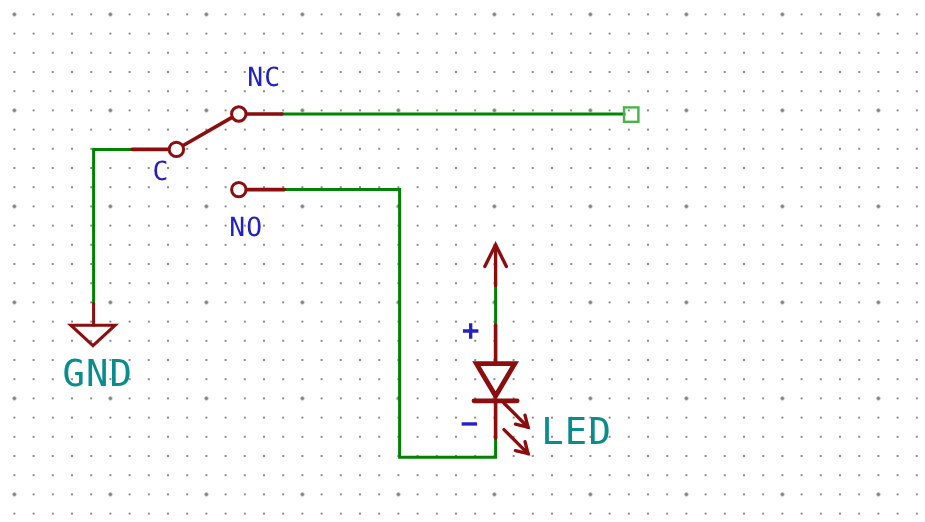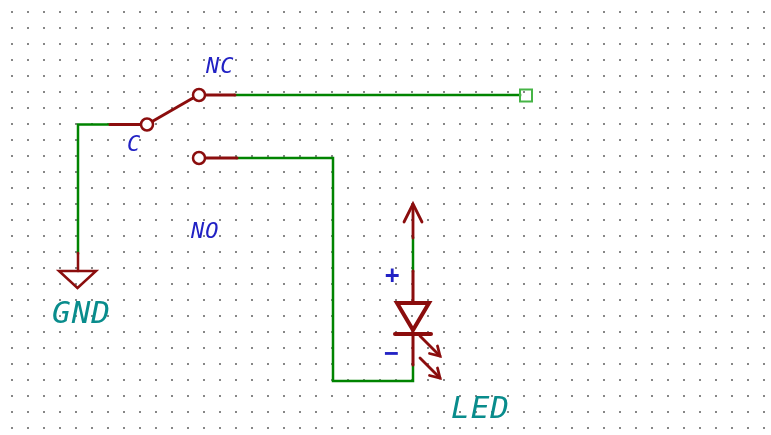--- a/index.html
+++ b/index.html
@@ -9,21 +9,20 @@
     width: 771px;
     height: 435px;
     overflow: hidden;
     background-color: var(--bg, #ffffff);
     background-image:
       radial-gradient(circle, var(--grid, #878787) 1.3px, transparent 1.55px),
       radial-gradient(circle, var(--grid, #878787) 0.8px, transparent 1.0px);
     background-size: 80px 80px, 16px 16px;
     background-position: -28px -28px, 4px 4px;
     font-family: "DejaVu Sans Mono", monospace;
-    font-style: italic;
   }
 
   .gfx { position: absolute; left: 0; top: 0; width: 771px; height: 435px; }
 
   .wire    { stroke: var(--wire, #008400); stroke-width: 2.5; fill: none; stroke-linecap: square; }
   .wireend { stroke: var(--wireend, #46B446); stroke-width: 2; fill: none; }
   .comp    { stroke: var(--comp, #8B0D0D); fill: none; stroke-linecap: round; }
   .pin     { stroke-width: 3; }
   .arm     { stroke-width: 3; }
   .thin    { stroke-width: 2.5; }
@@ -85,19 +84,19 @@
         <line x1="420" y1="336" x2="440" y2="356"></line>
         <polyline points="429.5,353.5 440,356 437.5,346"></polyline>
         <line x1="420" y1="358" x2="440" y2="378"></line>
         <polyline points="429.5,375.5 440,378 437.5,368"></polyline>
       </g>
     </g>
   </svg>
 
   <div class="lbl blue" style="left:206px; top:55px;">NC</div>
   <div class="lbl blue" style="left:127px; top:133px;">C</div>
-  <div class="lbl blue" style="left:191px; top:180px;margin-top:40px;">NO</div>
+  <div class="lbl blue" style="left:191px; top:180px;">NO</div>
   <div class="lbl blue plusminus" style="left:385px; top:263px;">+</div>
   <div class="lbl blue plusminus" style="left:384px; top:341px;">−</div>
   <div class="lbl teal" style="left:52px; top:297px;">GND</div>
-  <div class="lbl teal" style="left:451px; top:345px;margin-top:47px;">LED</div>
+  <div class="lbl teal" style="left:451px; top:345px;">LED</div>
 
 </div>
 
 </body></html>

